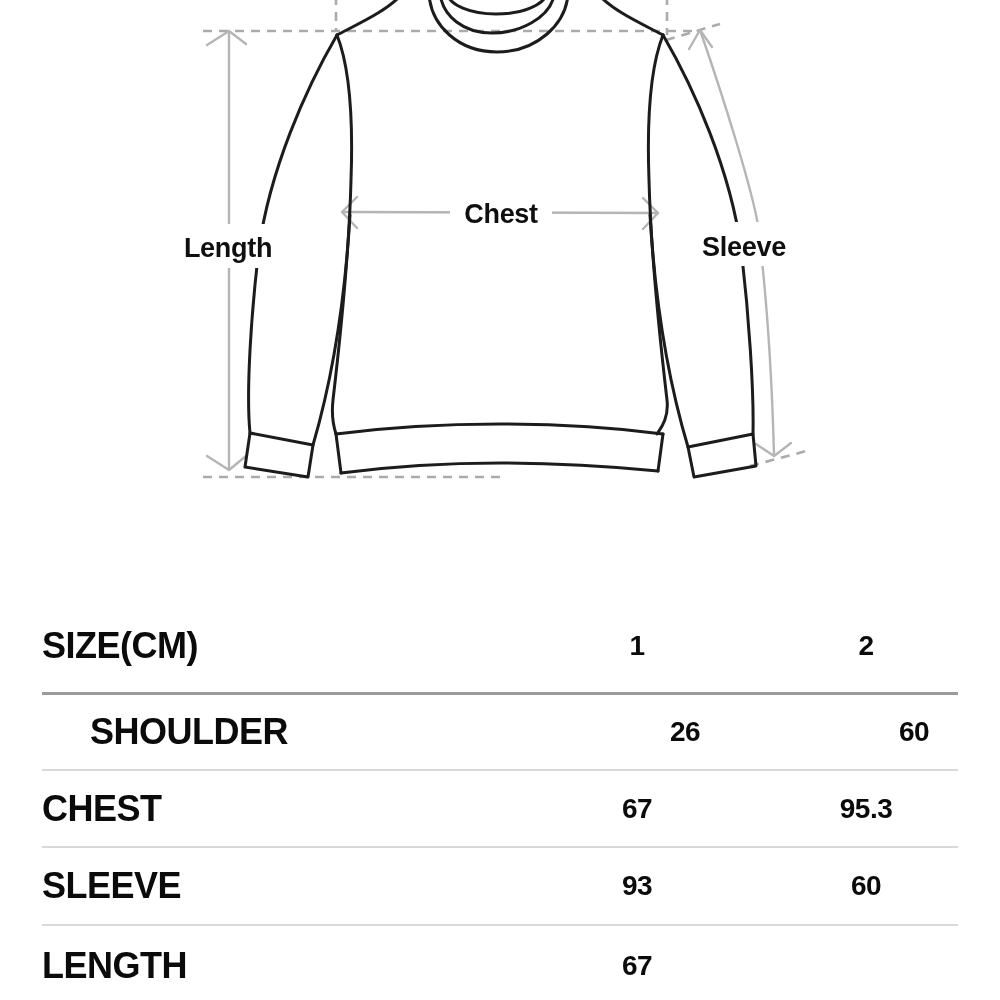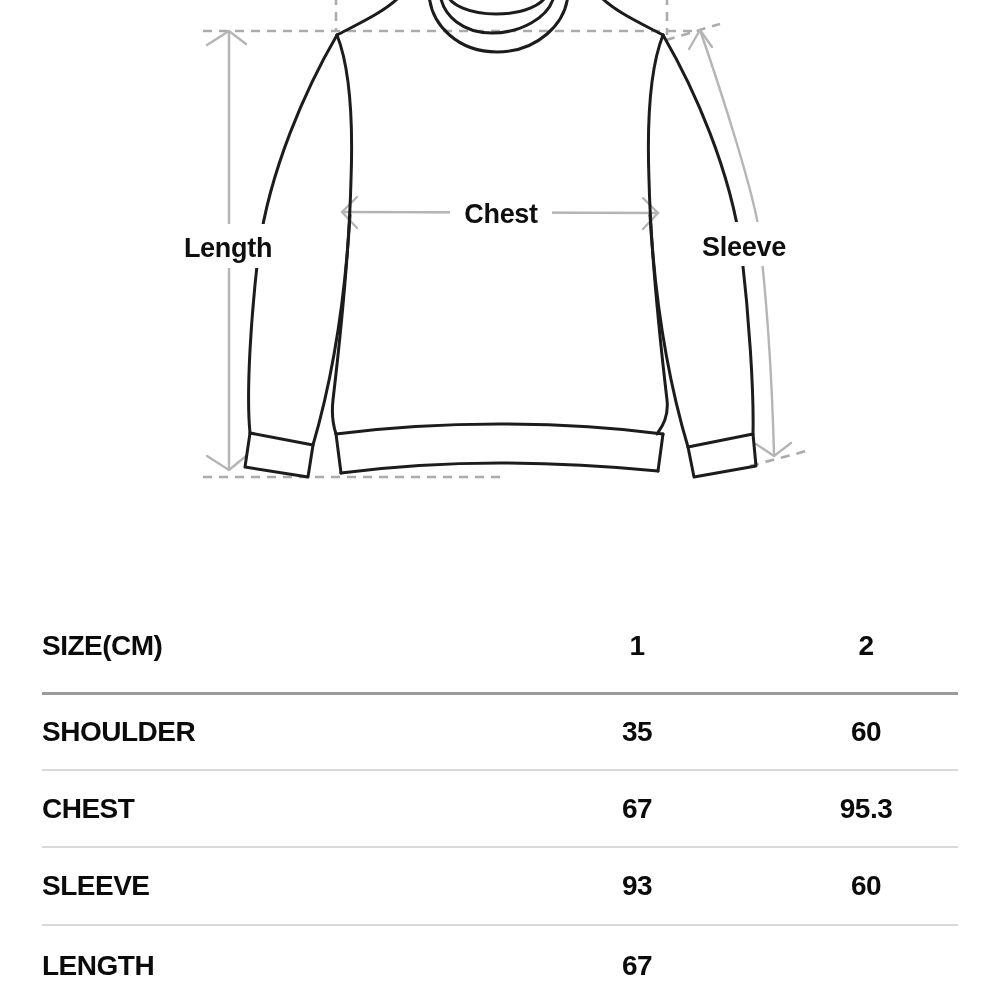--- a/index.html
+++ b/index.html
@@ -22,26 +22,26 @@
   .size-table{
     position:absolute;left:0;top:600px;width:1000px;
     padding:0 42px;box-sizing:border-box;
     color:#0b0b0b;
   }
   .trow{
     display:grid;grid-template-columns:458px 274px 184px;
     align-items:center;
   }
   .trow.header{height:92px;}
-  .trow.r1{height:74px;}
+  .trow.r1{height:74px;margin-left:48px;}
   .trow.r2{height:75px;}
   .trow.r3{height:76px;}
   .trow.r4{height:80px;}
   .tlabel{
-    font-size:28px;font-weight:600;letter-spacing:-0.5px;
+    font-size:36px;font-weight:600;letter-spacing:-0.5px;
     text-align:left;white-space:nowrap;
   }
   .tval{
     font-size:28px;font-weight:600;letter-spacing:-0.5px;
     text-align:center;white-space:nowrap;
   }
   .rule{height:3px;background:#9a9a9a;border:none;margin:0;}
   .rule.light{height:2px;background:#d9d9d9;}
 </style>
 </head>
@@ -116,21 +116,21 @@
     <div class="trow header">
       <div class="tlabel">SIZE(CM)</div>
       <div class="tval">1</div>
       <div class="tval">2</div>
     </div>
 
     <hr class="rule">
 
     <div class="trow r1">
       <div class="tlabel">SHOULDER</div>
-      <div class="tval">35</div>
+      <div class="tval">26</div>
       <div class="tval">60</div>
     </div>
 
     <hr class="rule light">
 
     <div class="trow r2">
       <div class="tlabel">CHEST</div>
       <div class="tval">67</div>
       <div class="tval">95.3</div>
     </div>

